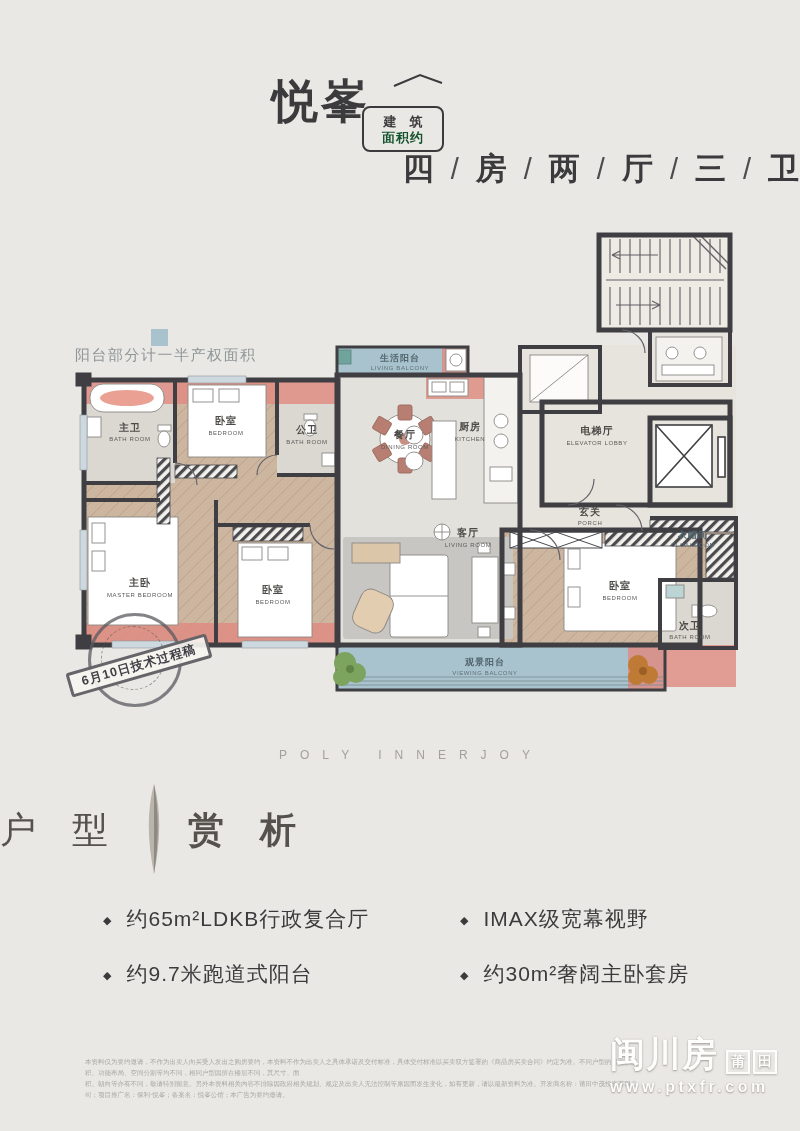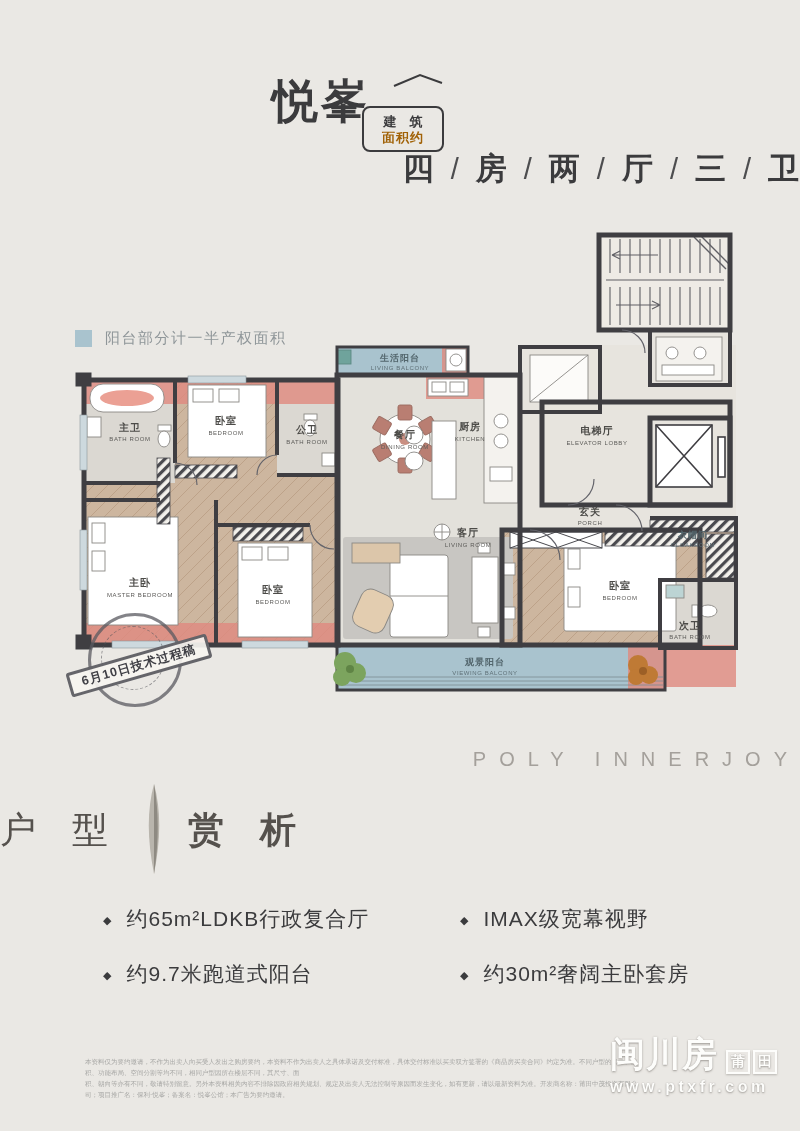--- a/index.html
+++ b/index.html
@@ -4,46 +4,46 @@
 <style>
   html,body{margin:0;padding:0;}
   body{font-family:"Liberation Sans","DejaVu Sans",sans-serif;background:#d8d6d2;}
   .poster{position:relative;width:800px;height:1131px;background:#eae8e4;overflow:hidden;margin:0 auto;}
   .abs{position:absolute;}
   
   .title-zh{left:272px;top:78px;font-size:46px;line-height:1;font-weight:700;color:#3b3b3d;letter-spacing:3px;}
   .area-badge{left:362px;top:86px;width:78px;height:42px;border:2px solid #3b3b3d;border-radius:8px;
               display:flex;flex-direction:column;justify-content:center;align-items:center;background:transparent;margin-top:20px;}
   .area-badge .l1{font-size:13px;font-weight:700;color:#3b3b3d;line-height:17px;}
-  .area-badge .l2{font-size:13px;font-weight:700;color:#a16207;line-height:16px;letter-spacing:1px;}
+  .area-badge .l2{font-size:13px;font-weight:700;color:#14532d;line-height:16px;letter-spacing:1px;}
   .badge-notch{left:392px;top:72px;}
   .area-num{left:450px;top:68px;font-size:66px;line-height:1;font-weight:600;color:#3b3b3d;letter-spacing:-2px;}
   .area-num sup{font-size:26px;vertical-align:28px;letter-spacing:0;}
   .subtitle{left:8px;top:148px;width:100%;text-align:right;color:#3b3b3d;}
   .subtitle .ch{font-size:31px;font-weight:600;margin:0 9px;}
   .subtitle .sep{font-size:29px;font-weight:300;color:#4d4d4f;margin:0 8px;}
   
-  .legend{left:75px;top:329px;display:flex;align-items:center;z-index:5;}
+  .legend{left:75px;top:329px;display:flex;align-items:center;z-index:5;flex-direction:column;}
   .legend .swatch{width:17px;height:17px;background:#a9c3ce;margin-right:13px;}
   .legend .lbl{font-size:15px;color:#8f9699;letter-spacing:1.5px;}
   
   .plan{left:60px;top:225px;width:680px;height:480px;}
   .plan svg{display:block;}
   text.zh{font-size:10px;font-weight:600;fill:#4c4b48;letter-spacing:1px;}
   text.en{font-size:6px;fill:#5c5b58;letter-spacing:.6px;}
   text.bzh{font-size:9px;font-weight:600;fill:#53666d;letter-spacing:1px;}
   text.ben{font-size:6px;fill:#5f7077;letter-spacing:.6px;}
   
   .stamp-circle{left:28px;top:388px;width:88px;height:88px;border:3px solid rgba(90,90,96,.75);border-radius:50%;}
   .stamp-inner{left:10px;top:10px;width:62px;height:62px;border:1px dashed rgba(90,90,96,.6);border-radius:50%;}
   .stamp-banner{left:6px;top:428px;width:136px;transform:rotate(-16deg);background:rgba(246,244,240,.92);
     border:3px solid rgba(75,75,82,.85);border-radius:3px;text-align:center;font-size:12.5px;font-weight:800;
     color:#3f3f45;letter-spacing:1px;padding:1px 2px;white-space:nowrap;}
   
-  .brand{left:0;top:748px;width:100%;text-align:right;font-size:20px;color:#a4a09b;letter-spacing:13px;padding-left:22px;box-sizing:border-box;}
+  .brand{left:0;top:748px;width:100%;text-align:center;font-size:12px;color:#a4a09b;letter-spacing:13px;padding-left:22px;box-sizing:border-box;}
   .heading{left:0;top:782px;width:100%;display:flex;align-items:center;}
   .heading .part{font-size:36px;color:#55514d;letter-spacing:36px;margin-right:-36px;font-weight:500;}
   .heading .part.right{margin-left:22px;font-weight:bold;}
   .feather{margin:0 0 0 34px;height:96px;}
   .feature{display:flex;align-items:baseline;color:#3b3b3d;}
   .feature .dia{font-size:11px;margin-right:15px;transform:translateY(-2px);}
   .feature .txt{font-size:21px;letter-spacing:1px;}
   .f0{left:103px;top:905px;} .f1{left:103px;top:960px;} .f2{left:460px;top:905px;} .f3{left:460px;top:960px;}
   
   .fineprint{left:85px;top:1056px;width:560px;font-size:6.5px;line-height:1.7;color:#a8a8a6;}

